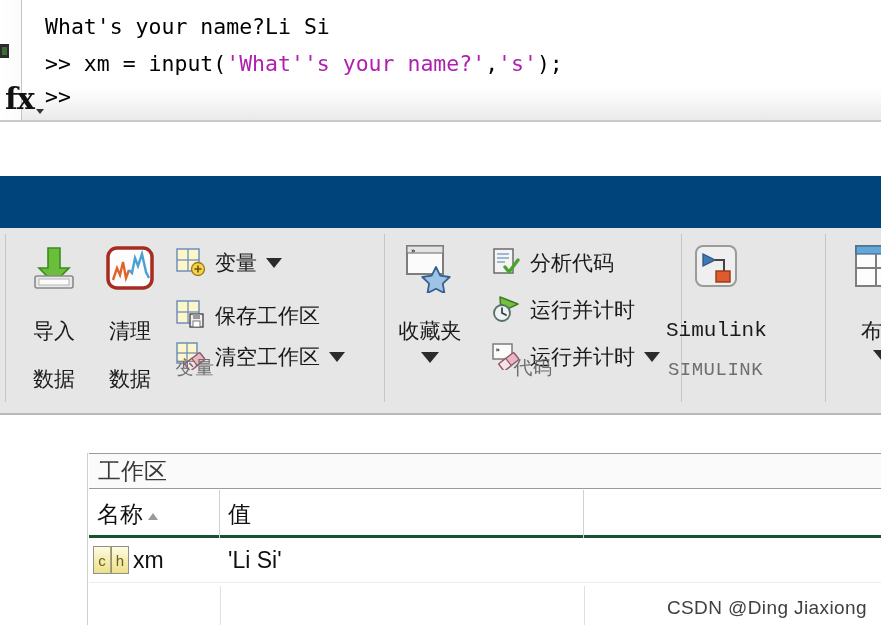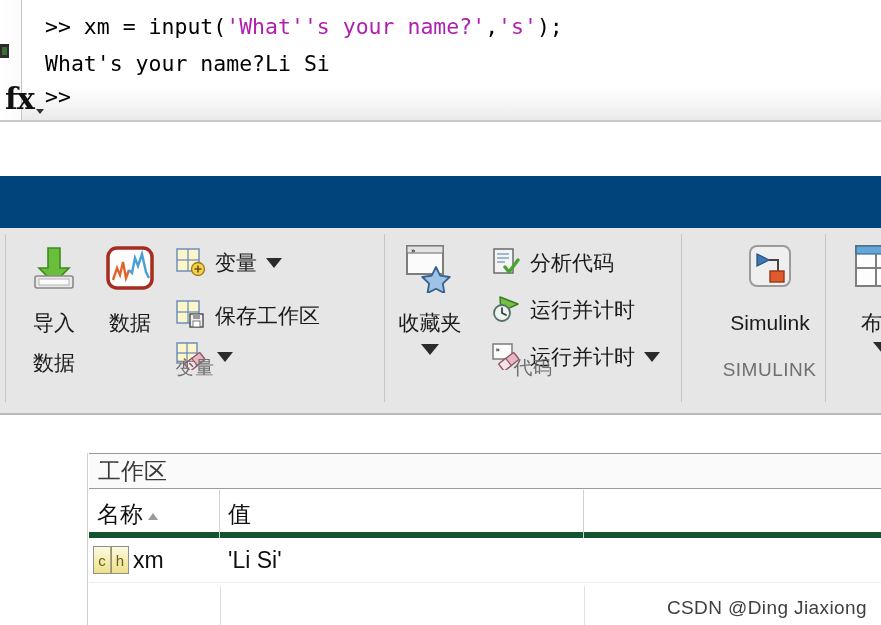--- a/index.html
+++ b/index.html
@@ -95,21 +95,21 @@
     font-size: 19px; color: #6f6f6f; letter-spacing: .5px;
     white-space: nowrap;
   }
 
   
   .bigbtn {
     position: absolute; width: 74px; text-align: center; top: 6px;
   }
   .bigbtn .bicon { height: 60px; display:flex; align-items:center; justify-content:center; }
   .bigbtn .blab {
-    font-size: 21px; color: #1a1a1a; line-height: 30px; margin-top: 10px;
+    font-size: 21px; color: #1a1a1a; line-height: 30px; margin-top: 18px;
   }
 
   
   .smitem {
     position: absolute; display: flex; align-items: center; height: 40px;
     white-space: nowrap;
   }
   .smitem .sicon { width: 32px; height: 30px; flex: 0 0 32px; position: relative; }
   .smitem .slab { font-size: 21px; color: #1a1a1a; margin-left: 7px; }
   .caret-dn {
@@ -163,21 +163,21 @@
     background: #fafafa;
     border-top: 1px solid #9a9a9a; border-bottom: 1px solid #9a9a9a;
     display: flex; align-items: center;
   }
   .ws-title span {
     font-size: 23px; color: #3a3a3a; margin-left: 9px;
   }
   .ws-table { position: absolute; left: 0; top: 37px; width: 792px; height: 135px; }
   .ws-hrow {
     position: absolute; left: 0; top: 0; width: 792px; height: 48px;
-    background: #ffffff; border-bottom: 6px solid #14532d;
+    background: #ffffff; border-bottom: 3px solid #14532d;
   }
   .ws-hcell {
     position: absolute; top: 0; height: 48px;
     display: flex; align-items: center;
     border-right: 1px solid #d0d0d0;
   }
   .ws-hcell .hlab { font-size: 23px; color: #111; margin-left: 8px; }
   .sort-tri {
     width: 0; height: 0; margin-left: 5px; margin-top: 4px;
     border-left: 5px solid transparent; border-right: 5px solid transparent;
@@ -216,23 +216,23 @@
 <body>
 
 <div id="root">
 
   <div class="cmdwin">
     <div class="cmd-gutter">
       <div class="cmd-gutter-mark"></div>
     </div>
 
     <div class="cmd-lines">
+      <div class="cmd-line">What's your name?Li Si</div>
+
       <div class="cmd-line"><span>&gt;&gt; </span><span>xm = input(</span><span class="tok-str" style="color: rgb(176, 32, 176);">'What''s your name?'</span><span>,</span><span class="tok-str" style="color: rgb(176, 32, 176);">'s'</span><span>);</span></div>
-
-      <div class="cmd-line">What's your name?Li Si</div>
     </div>
 
     <div class="fx-wrap">
       <span class="fx-glyph">fx</span>
       <span class="fx-caret"></span>
     </div>
     <div class="cmd-prompt-last">&gt;&gt;</div>
     <div class="cmdwin-bottomline"></div>
   </div>
 
@@ -262,20 +262,21 @@
       </div>
 
       <div class="bigbtn" style="left:87px;">
         <div class="bicon">
           <svg width="52" height="52" viewBox="0 0 52 52">
             <rect x="4" y="6" width="44" height="40" rx="9" fill="#fdfdfd" stroke="#a62b20" stroke-width="3.5"></rect>
             <polyline points="9,38 13,26 16,33 19,20 22,36 25,28" fill="none" stroke="#e2622c" stroke-width="2.4"></polyline>
             <polyline points="25,28 28,31 31,16 34,24 38,12 42,30 45,36" fill="none" stroke="#4a9fd4" stroke-width="2.4"></polyline>
           </svg>
         </div>
+        <div class="blab">清理</div>
         <div class="blab">数据</div>
       </div>
 
       <div class="smitem" style="left:170px; top:11px;">
         <div class="sicon">
           <svg width="30" height="28" viewBox="0 0 30 28">
             <rect x="1" y="1" width="22" height="22" fill="#fdf6c8" stroke="#6f8fbf" stroke-width="1.5"></rect>
             <line x1="12" y1="1" x2="12" y2="23" stroke="#6f8fbf" stroke-width="1.3"></line>
             <line x1="1" y1="12" x2="23" y2="12" stroke="#6f8fbf" stroke-width="1.3"></line>
             <circle cx="22" cy="21" r="6.5" fill="#f5d24e" stroke="#9a7a14" stroke-width="1.3"></circle>
@@ -305,20 +306,21 @@
           <svg width="30" height="28" viewBox="0 0 30 28">
             <rect x="1" y="1" width="20" height="20" fill="#fdf6c8" stroke="#6f8fbf" stroke-width="1.5"></rect>
             <line x1="11" y1="1" x2="11" y2="21" stroke="#6f8fbf" stroke-width="1.3"></line>
             <line x1="1" y1="11" x2="21" y2="11" stroke="#6f8fbf" stroke-width="1.3"></line>
             <g transform="rotate(-38 19 19)">
               <rect x="9" y="15" width="19" height="9" rx="1.5" fill="#e6b8c2" stroke="#93566b" stroke-width="1.4"></rect>
               <rect x="9" y="15" width="9" height="9" fill="#f6e2e7" stroke="#93566b" stroke-width="1.2"></rect>
             </g>
           </svg>
         </div>
+        <span class="slab">清空工作区</span>
         <span class="caret-dn"></span>
       </div>
 
       <div class="rlabel" style="left:0; width:378px;">变量</div>
     </div>
 
     <div class="rgroup" style="left:385px; width:296px;">
 
       <div class="bigbtn" style="left:8px;">
         <div class="bicon">
@@ -368,21 +370,21 @@
             </g>
           </svg>
         </div>
         <span class="slab">运行并计时</span>
         <span class="caret-dn"></span>
       </div>
 
       <div class="rlabel" style="left:0; width:296px;">代码</div>
     </div>
 
-    <div class="rgroup" style="left:698px; width:143px;">
+    <div class="rgroup" style="left:644px; width:143px;font-family:Liberation Mono, monospace;">
       <div class="bigbtn" style="left:22px; width:100px;">
         <div class="bicon">
           <svg width="54" height="54" viewBox="0 0 54 54">
             <rect x="7" y="5" width="40" height="40" rx="7" fill="#efefef" stroke="#9b9b9b" stroke-width="2"></rect>
             <path d="M14 13 L26 19 L14 25 z" fill="#3f79b5" stroke="#2b5480" stroke-width="1.3"></path>
             <path d="M26 19 H35 V30" fill="none" stroke="#444" stroke-width="2"></path>
             <rect x="27" y="30" width="14" height="11" fill="#e05a2b" stroke="#94381a" stroke-width="1.4"></rect>
           </svg>
         </div>
         <div class="blab">Simulink</div>

